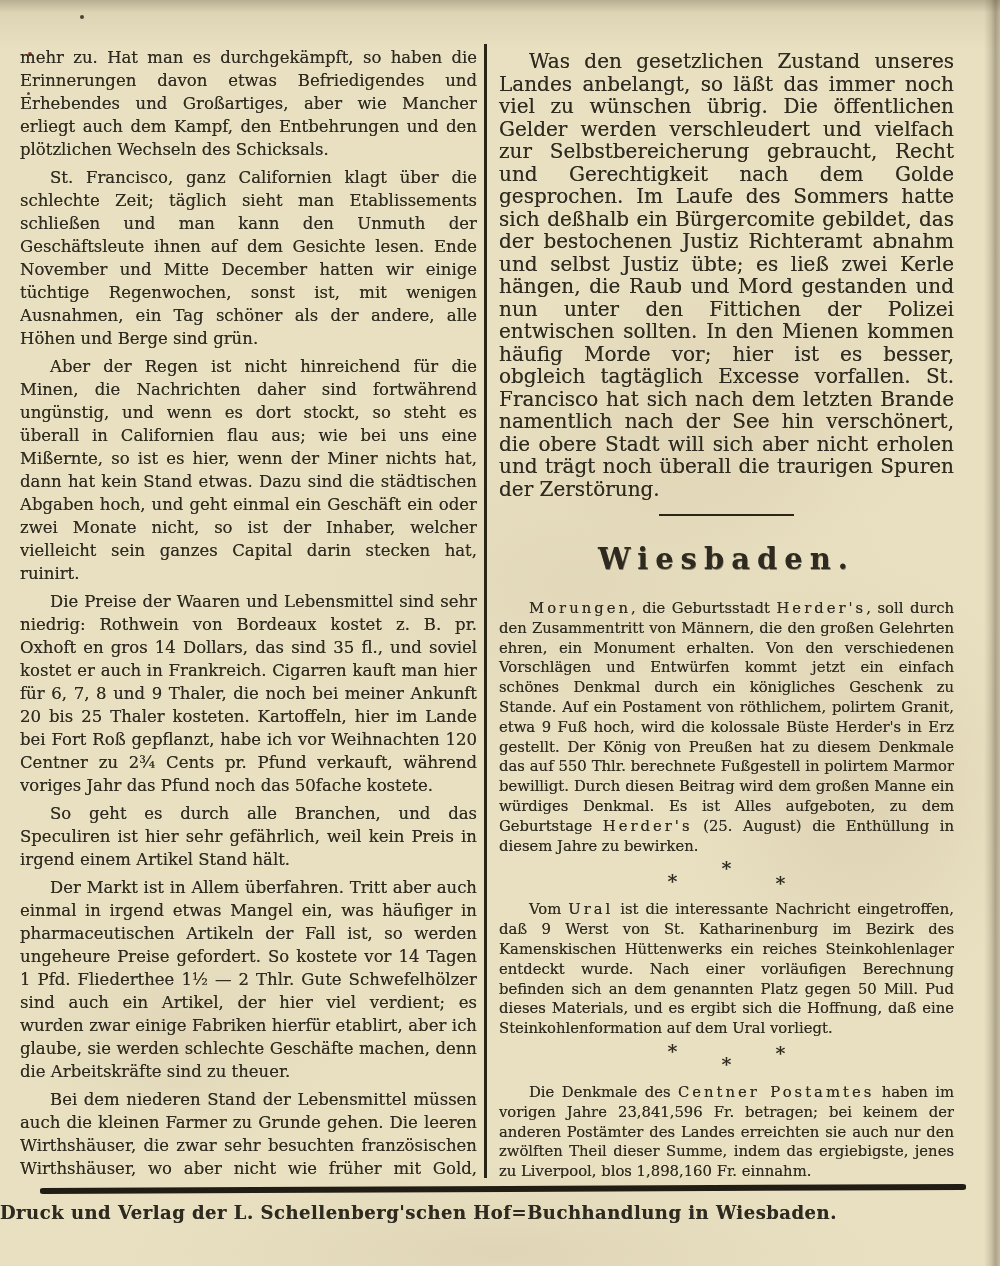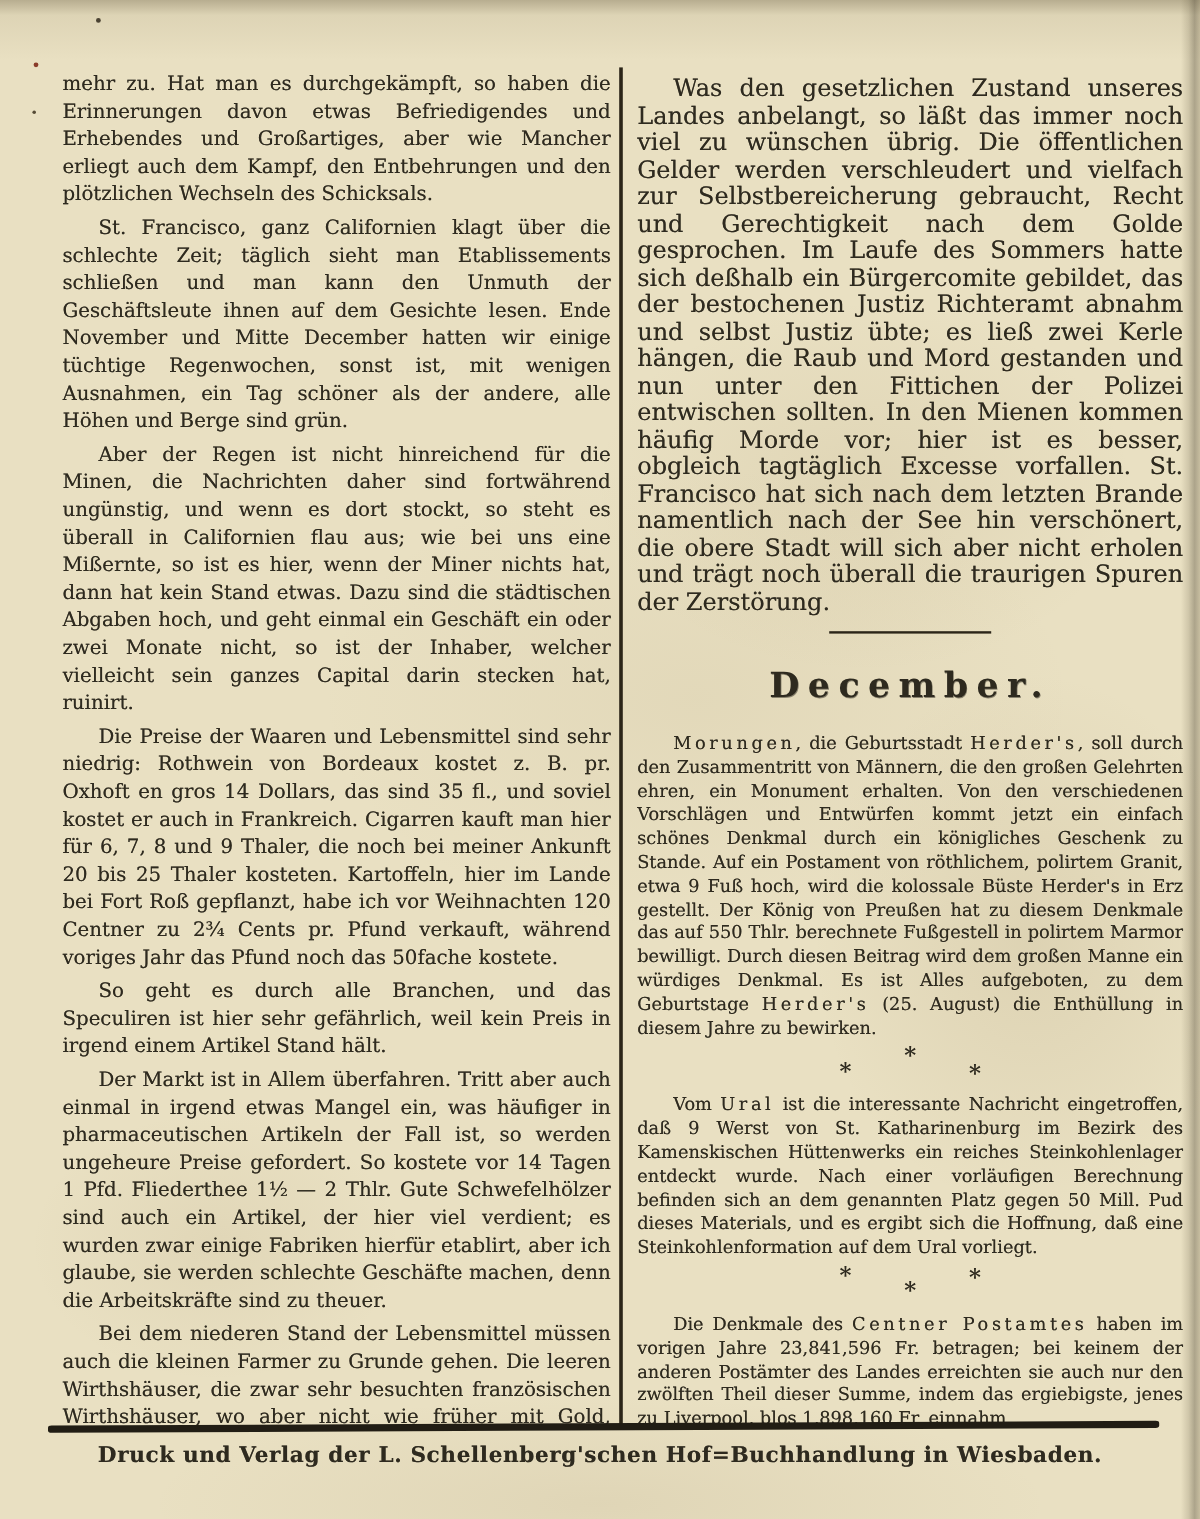--- a/index.html
+++ b/index.html
@@ -22,22 +22,22 @@
   .right-edge {
     position:absolute; top:0; right:0; bottom:0; width:16px;
     background:linear-gradient(to right, rgba(0,0,0,0) 0%, rgba(94,84,60,0.18) 40%, rgba(56,48,32,0.34) 72%, rgba(120,108,80,0.30) 100%);
   }
   .speck { position:absolute; border-radius:50%; }
   .speck.s1 { left:80px; top:15px; width:4px; height:4px; background:#4a4232; }
   .speck.s2 { left:28px; top:52px; width:4px; height:4px; background:#8a3c2a; }
   .speck.s3 { left:27px; top:92px; width:3px; height:3px; background:#554a35; }
 
   .columns {
-    position:absolute; left:52px; top:44px; width:934px; height:1134px;
-    display:flex; overflow:hidden;margin-top:12px;
+    position:absolute; left:20px; top:44px; width:934px; height:1134px;
+    display:flex; overflow:hidden;
   }
   .col-left  { width:457px; flex:none; padding-top:2px; }
   .divider   { width:3px; flex:none; margin-left:7px; margin-right:12px; background:#2b2518; }
   .col-right { width:455px; flex:none; padding-top:6px; }
 
   p { margin:0; text-align:justify; text-shadow:0 0 0.5px rgba(46,42,31,0.65); }
   .col-left  p.body-text { font-size:16.5px; line-height:23px; margin-bottom:5px; }
   .col-right p.body-text { font-size:20px;   line-height:22.5px; margin-bottom:4px; }
   p.indent { text-indent:30px; }
 
@@ -68,21 +68,21 @@
   }
   .redacteur .seg-bold { font-size:19px; }
 
   .bottom-rule {
     position:absolute; left:40px; right:34px; top:1186px; height:6px;
     background:#211d14; border-radius:3px/2px;
     transform:rotate(-0.25deg);
   }
   .imprint {
     position:absolute; left:0; right:0; top:1202px;
-    text-align:center; font-size:18px; font-weight:bold;
+    text-align:left; font-size:18px; font-weight:bold;
     letter-spacing:0.5px; text-shadow:0 0 0.5px rgba(46,42,31,0.6);
   }
 </style>
 </head>
 <body>
 
 <div class="page">
 
   <div class="right-edge"></div>
   <div class="speck s1"></div>
@@ -101,21 +101,21 @@
       <p class="body-text indent">Bei dem niederen Stand der Lebensmittel müssen auch die kleinen Farmer zu Grunde gehen. Die leeren Wirthshäuser, die zwar sehr besuchten französischen Wirthshäuser, wo aber nicht wie früher mit Gold, sondern mit kleinen Silbermünzen bis zu 1 Real gespielt wird, sind die deutlichsten Beweise von der geldarmen Zeit.</p>
     </div>
 
     <div class="divider"></div>
 
     <div class="col-right">
       <p class="body-text indent">Was den gesetzlichen Zustand unseres Landes anbelangt, so läßt das immer noch viel zu wünschen übrig. Die öffentlichen Gelder werden verschleudert und vielfach zur Selbstbereicherung gebraucht, Recht und Gerechtigkeit nach dem Golde gesprochen. Im Laufe des Sommers hatte sich deßhalb ein Bürgercomite gebildet, das der bestochenen Justiz Richteramt abnahm und selbst Justiz übte; es ließ zwei Kerle hängen, die Raub und Mord gestanden und nun unter den Fittichen der Polizei entwischen sollten. In den Mienen kommen häufig Morde vor; hier ist es besser, obgleich tagtäglich Excesse vorfallen. St. Francisco hat sich nach dem letzten Brande namentlich nach der See hin verschönert, die obere Stadt will sich aber nicht erholen und trägt noch überall die traurigen Spuren der Zerstörung.</p>
 
       <div class="sep-rule"></div>
 
-      <h2 class="misc-title">December.</h2>
+      <h2 class="misc-title">Wiesbaden.</h2>
 
       <p class="misc-text indent"><span class="seg-sperr">Morungen</span><span>, die Geburtsstadt </span><span class="seg-sperr">Herder's</span><span>, soll durch den Zusammentritt von Männern, die den großen Gelehrten ehren, ein Monument erhalten. Von den verschiedenen Vorschlägen und Entwürfen kommt jetzt ein einfach schönes Denkmal durch ein königliches Geschenk zu Stande. Auf ein Postament von röthlichem, polirtem Granit, etwa 9 Fuß hoch, wird die kolossale Büste Herder's in Erz gestellt. Der König von Preußen hat zu diesem Denkmale das auf 550 Thlr. berechnete Fußgestell in polirtem Marmor bewilligt. Durch diesen Beitrag wird dem großen Manne ein würdiges Denkmal. Es ist Alles aufgeboten, zu dem Geburtstage </span><span class="seg-sperr">Herder's</span><span> (25. August) die Enthüllung in diesem Jahre zu bewirken.</span></p>
 
       <div class="ast-group g1">
         <span class="ast a1">*</span>
         <span class="ast a2">*</span>
         <span class="ast a3">*</span>
       </div>
 
       <p class="misc-text indent"><span>Vom </span><span class="seg-sperr">Ural</span><span> ist die interessante Nachricht eingetroffen, daß 9 Werst von St. Katharinenburg im Bezirk des Kamenskischen Hüttenwerks ein reiches Steinkohlenlager entdeckt wurde. Nach einer vorläufigen Berechnung befinden sich an dem genannten Platz gegen 50 Mill. Pud dieses Materials, und es ergibt sich die Hoffnung, daß eine Steinkohlenformation auf dem Ural vorliegt.</span></p>

